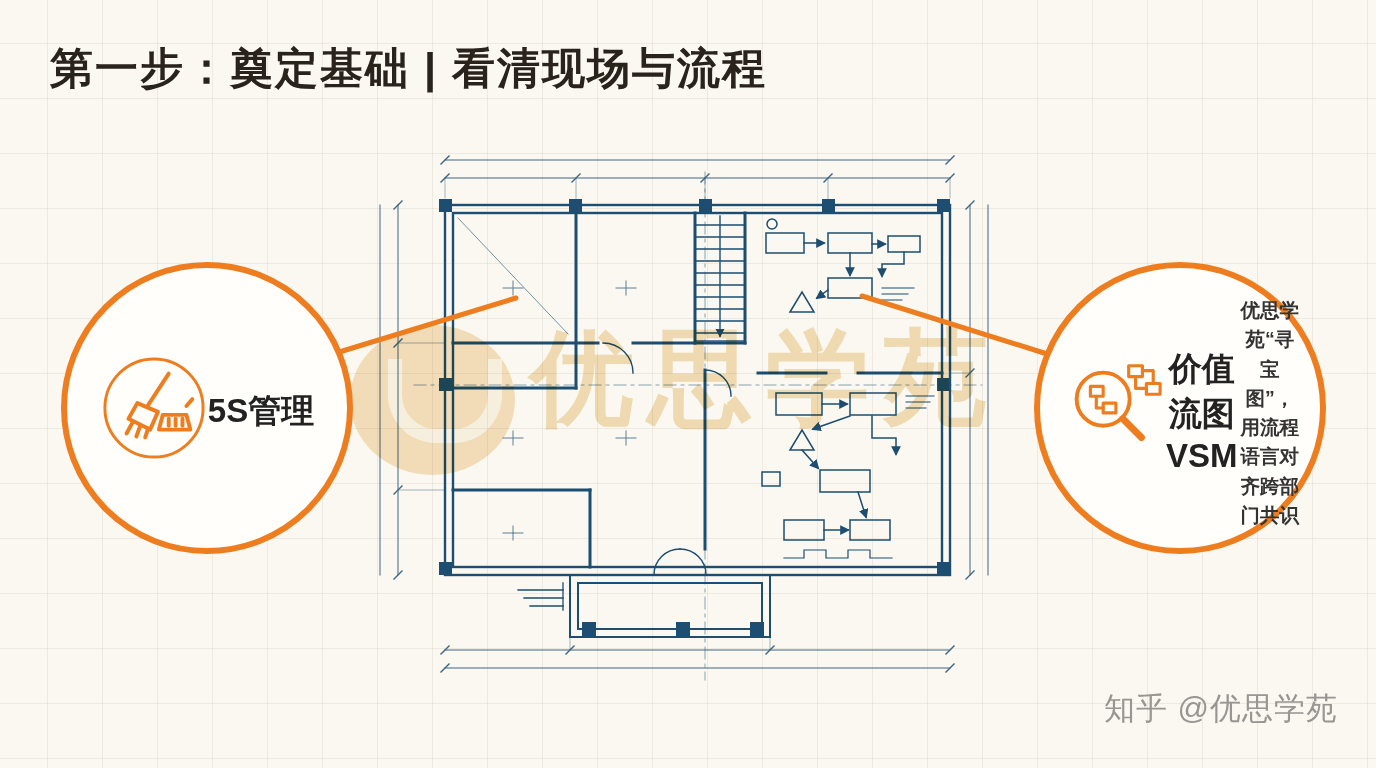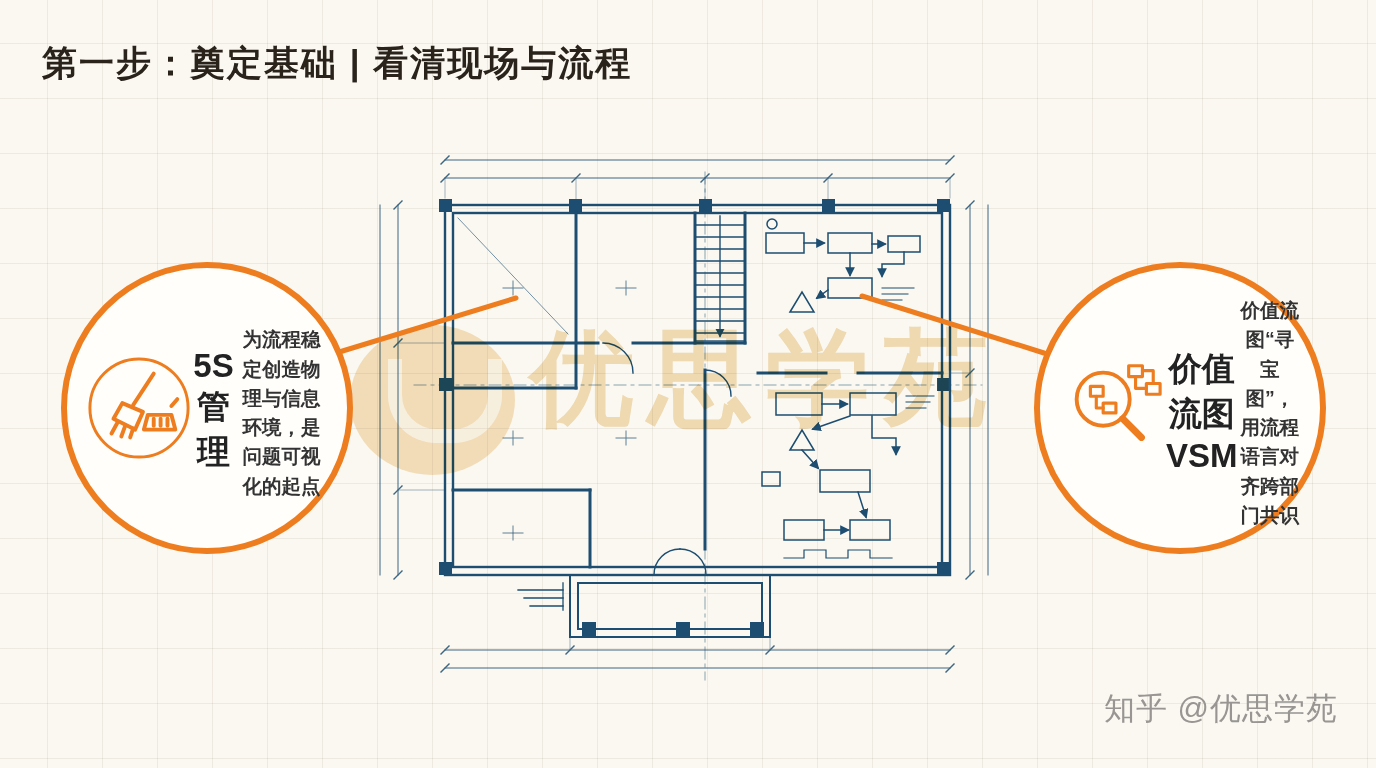--- a/index.html
+++ b/index.html
@@ -13,22 +13,22 @@
     width: 1376px; height: 768px;
     background-color: #FAF8F0;
     background-image:
       linear-gradient(to right, rgba(140,130,110,0.12) 1px, transparent 1px),
       linear-gradient(to bottom, rgba(140,130,110,0.12) 1px, transparent 1px);
     background-size: 55px 55px;
     background-position: -8px -12px;
   }
   .slide-title {
     position: absolute;
-    left: 42px; top: 40px;
-    font-size: 35px;
+    left: 50px; top: 40px;
+    font-size: 43px;
     font-weight: 900;
     letter-spacing: 2px;
     color: #29231C;
     white-space: nowrap;
     text-align: center;
   }
   .floorplan {
     position: absolute;
     left: 358px; top: 138px;
     width: 664px; height: 566px;
@@ -325,21 +325,20 @@
 
           <polyline points="88,53 94,46"></polyline>
           <polygon points="64,62 88,62 92,77 60,77"></polygon>
           <line x1="70" y1="66" x2="70" y2="73"></line>
           <line x1="77" y1="66" x2="77" y2="73"></line>
           <line x1="84" y1="66" x2="84" y2="73"></line>
         </g>
       </svg>
     </span>
     <div class="callout-title">5S管理</div>
-    <div class="callout-desc">为流程稳定创造物理与信息环境，是问题可视化的起点</div>
   </div>
 
   <div class="callout callout-right">
     <span class="icon-wrap">
       <svg width="108" height="108" viewBox="0 0 110 110" aria-hidden="true">
         <g stroke="#ED7D1F" fill="none" stroke-width="4" stroke-linecap="round" stroke-linejoin="round">
 
           <circle cx="46" cy="46" r="27"></circle>
           <line x1="66" y1="66" x2="85" y2="85" stroke-width="7"></line>
 
@@ -348,18 +347,18 @@
           <polyline points="39,43 39,55 46,55" stroke-width="3.2"></polyline>
 
           <rect x="72" y="12" width="14" height="11" stroke-width="3.2"></rect>
           <rect x="90" y="30" width="14" height="11" stroke-width="3.2"></rect>
           <polyline points="79,23 79,35 90,35" stroke-width="3.2"></polyline>
           <polyline points="86,17 97,17 97,30" stroke-width="3.2"></polyline>
         </g>
       </svg>
     </span>
     <div class="callout-title">价值流图 VSM</div>
-    <div class="callout-desc">价值流图“寻宝图”，用流程语言对齐跨部门共识</div>
+    <div class="callout-desc">优思学苑“寻宝图”，用流程语言对齐跨部门共识</div>
   </div>
 
   <div class="footer-watermark">知乎 @优思学苑</div>
 
 </div>
 
 </body></html>

